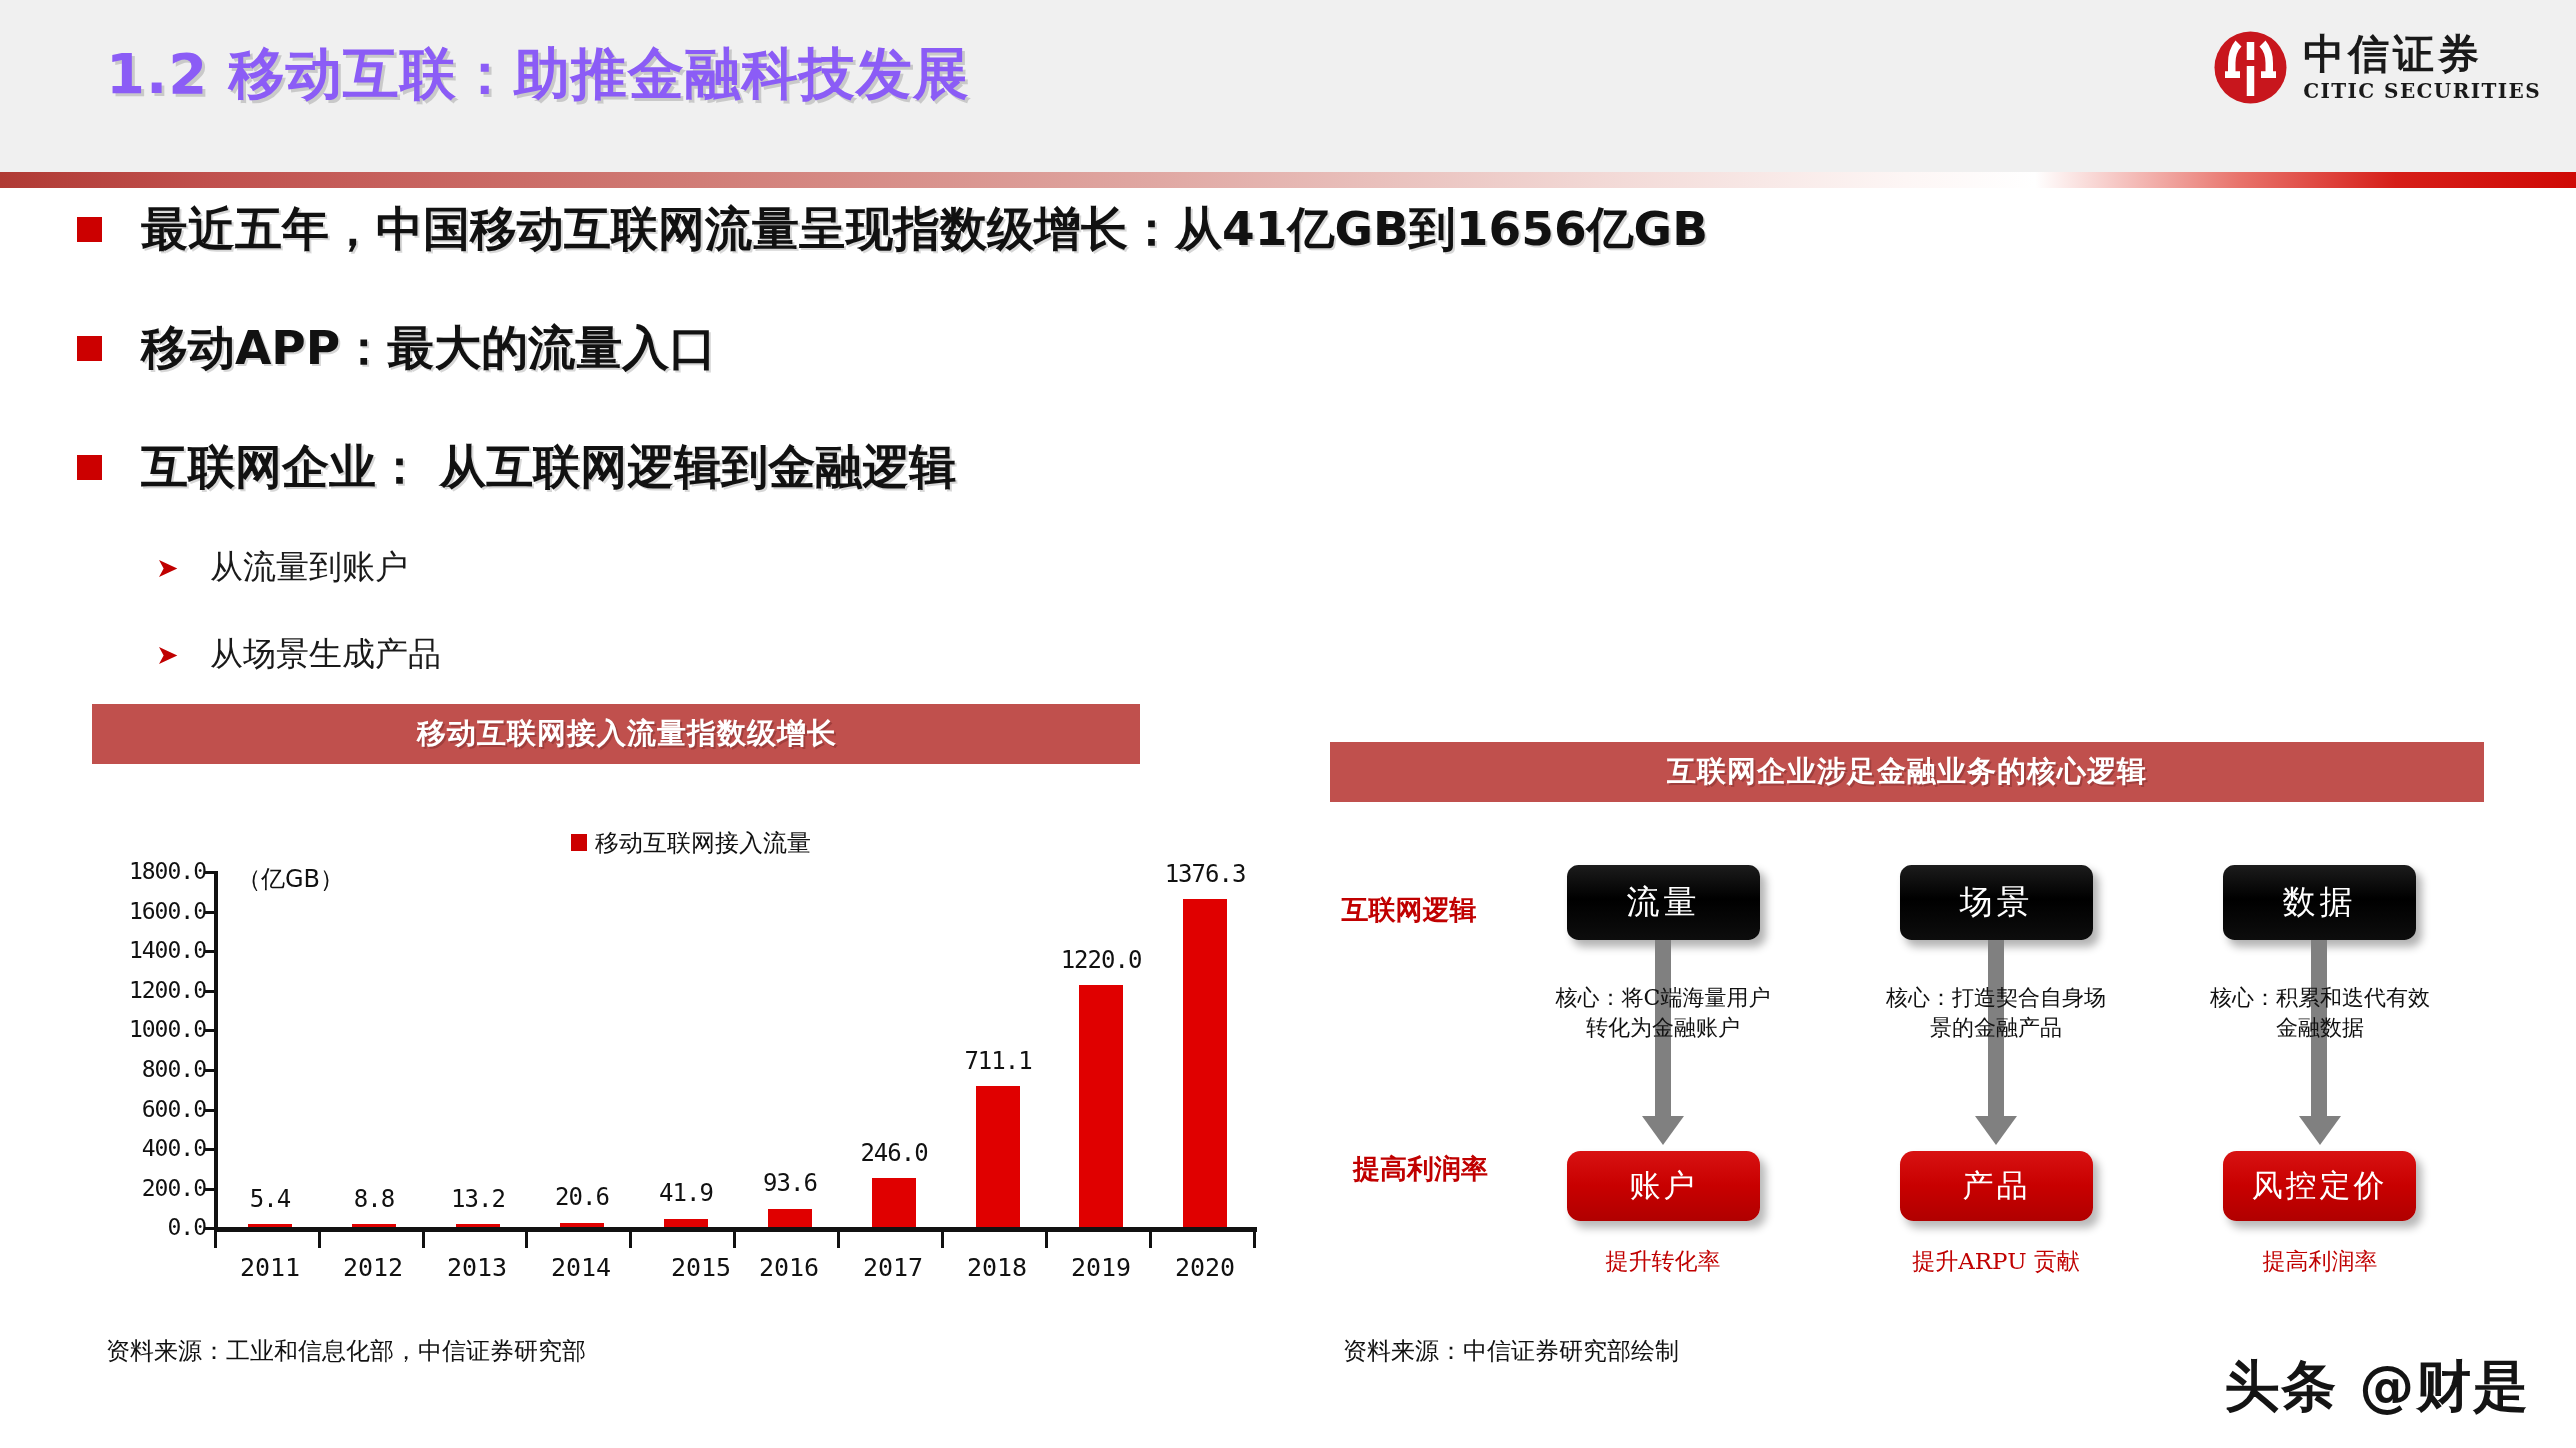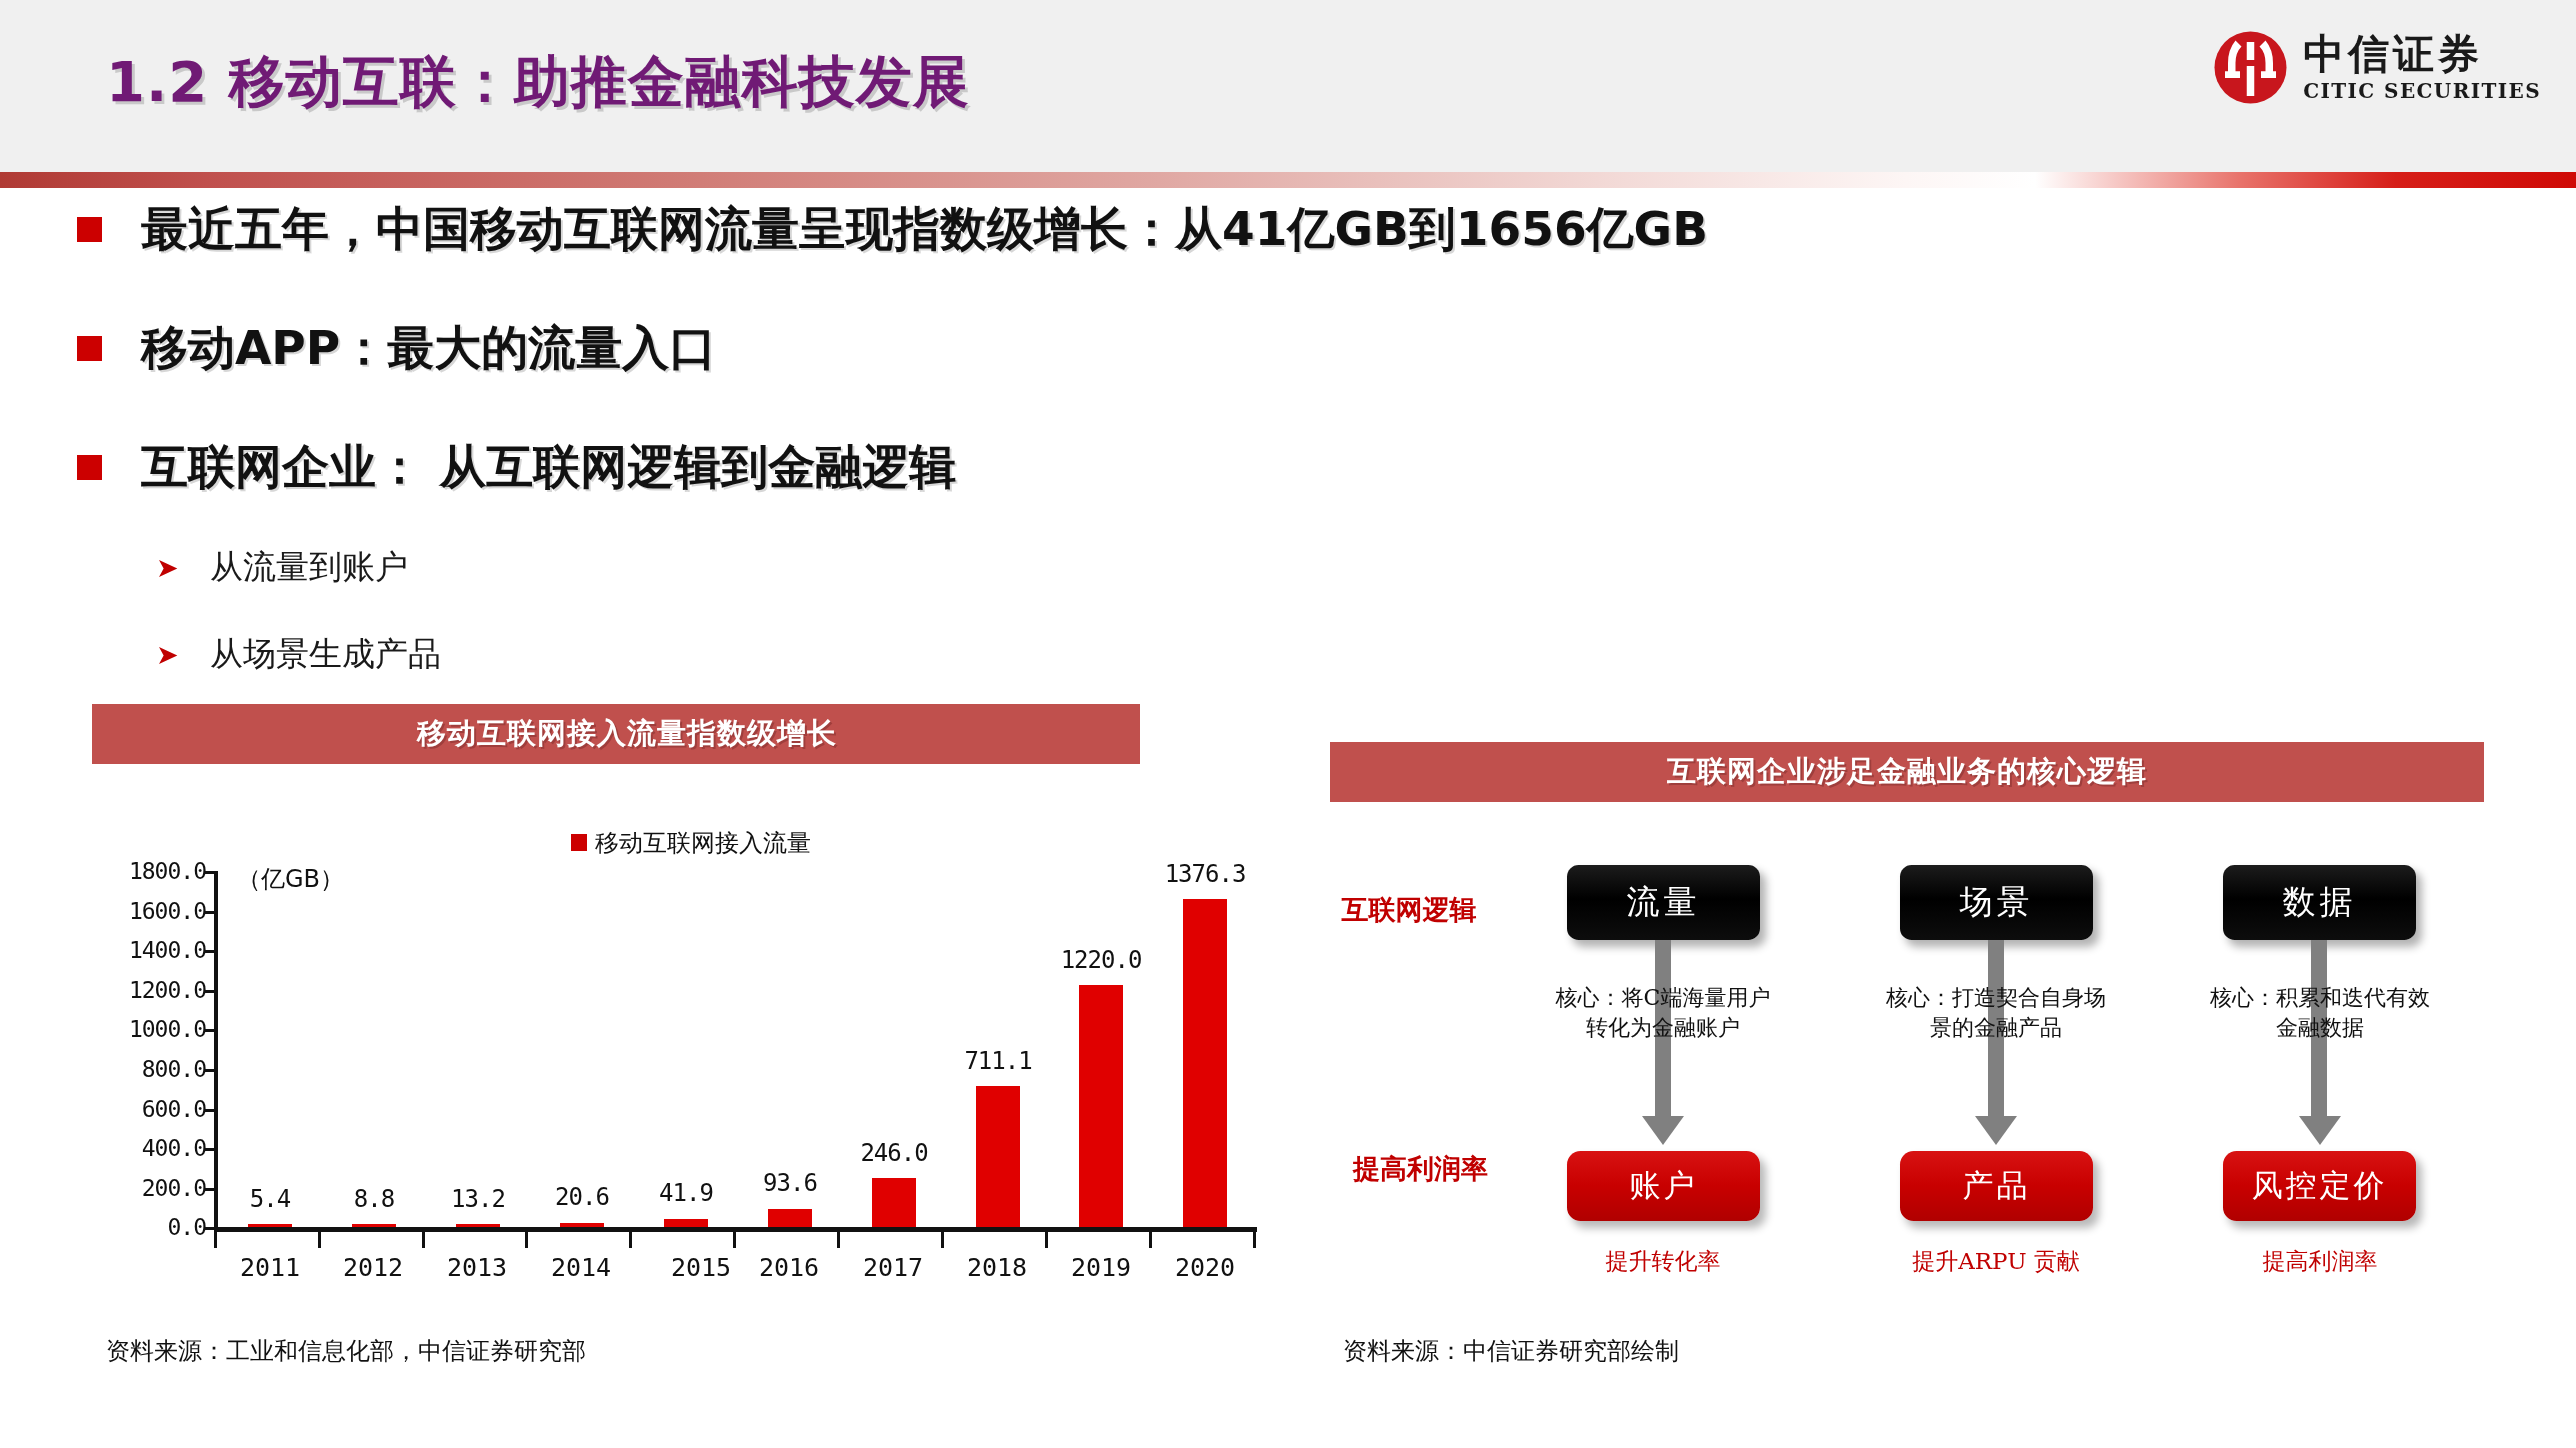--- a/index.html
+++ b/index.html
@@ -18,25 +18,24 @@
   }
   .header-rule {
     position:absolute; left:0; top:172px; width:2576px; height:15.5px;
     background: linear-gradient(to right,
       #B03A34 0%, #C0504D 8%, #D07A74 26%, #E0A8A3 45%,
       #F2D8D5 62%, #FDF6F5 74%, #FFFFFF 79%,
       #E8726A 87%, #D61E18 93%, #CF0A06 100%);
   }
   .slide-title {
     position:absolute; left:106px; top:37px;
-    font-size:56px; font-weight:bold; color:#701a75;
+    font-size:56px; font-weight:bold; color:#8b5cf6;
     letter-spacing:1px; white-space:nowrap;
     text-shadow: 2.9px 2.9px 0 rgba(170,170,170,0.55);
     font-family:"DejaVu Sans","Liberation Sans",sans-serif;
-    margin-top:8px;
   }
 
   
   .logo { position:absolute; right:35px; top:23px; height:89px; display:flex; align-items:center; gap:15.5px; }
   .logo-mark { width:75px; height:75px; position:relative; }
   .logo-text { display:flex; flex-direction:column; align-items:flex-start; line-height:1; }
   .logo-cn { font-size:41px; font-weight:bold; color:#1a1a1a; letter-spacing:3.9px;
              font-family:"DejaVu Serif","Liberation Serif",serif; }
   .logo-en { font-size:20px; font-weight:bold; color:#1a1a1a; letter-spacing:1.4px; margin-top:5.8px;
              font-family:"DejaVu Serif","Liberation Serif",serif; }
@@ -318,14 +317,15 @@
 
     <div class="node-black" style="left:893px; top:54px;">数据</div>
     <div class="arrow-shaft" style="left:981px; top:129px; height:180px;"></div>
     <div class="arrow-head" style="left:969px; top:305px;"></div>
     <div class="core-text" style="left:990px; top:172px;">核心：积累和迭代有效金融数据</div>
     <div class="node-red" style="left:893px; top:340px;">风控定价</div>
     <div class="kpi-text" style="left:990px; top:435px;">提高利润率</div>
   </div>
   <div class="source" id="source-right">资料来源：中信证券研究部绘制</div>
 
+  <div class="watermark">头条 @财是</div>
 </div>
 
 
 </body></html>

